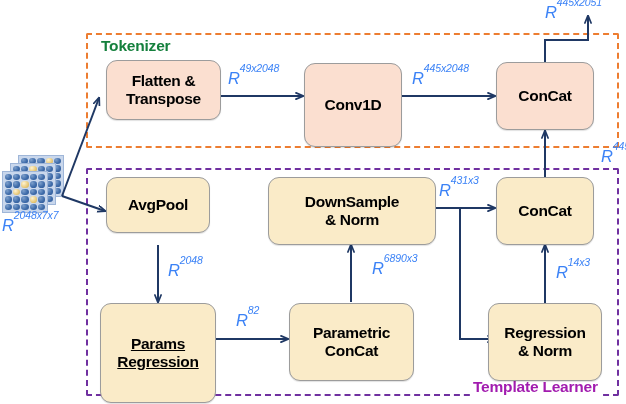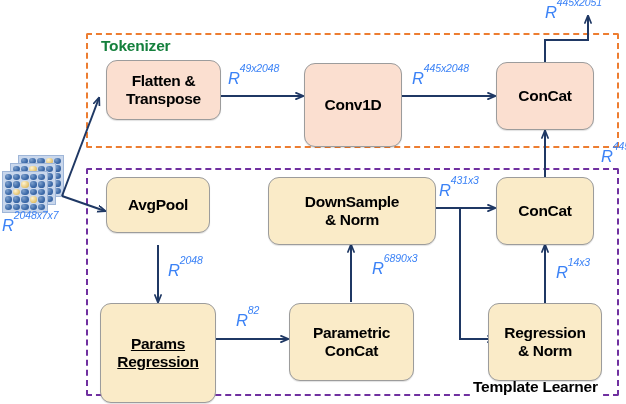--- a/index.html
+++ b/index.html
@@ -30,21 +30,21 @@
   .group-label{
     position:absolute;
     font-weight:bold;
     font-size:15.5px;
     letter-spacing:-0.2px;
     white-space:nowrap;
     background:#ffffff;
     padding:0 2px;
   }
   .group-label.tokenizer{color:#15803d;}
-  .group-label.learner{color:#000000;}
+  .group-label.learner{color:#a21caf;}
 
   
   .node{
     position:absolute;
     box-sizing:border-box;
     border:1.6px solid #9C9C9C;
     border-radius:11px;
     display:flex;
     align-items:center;
     justify-content:center;

